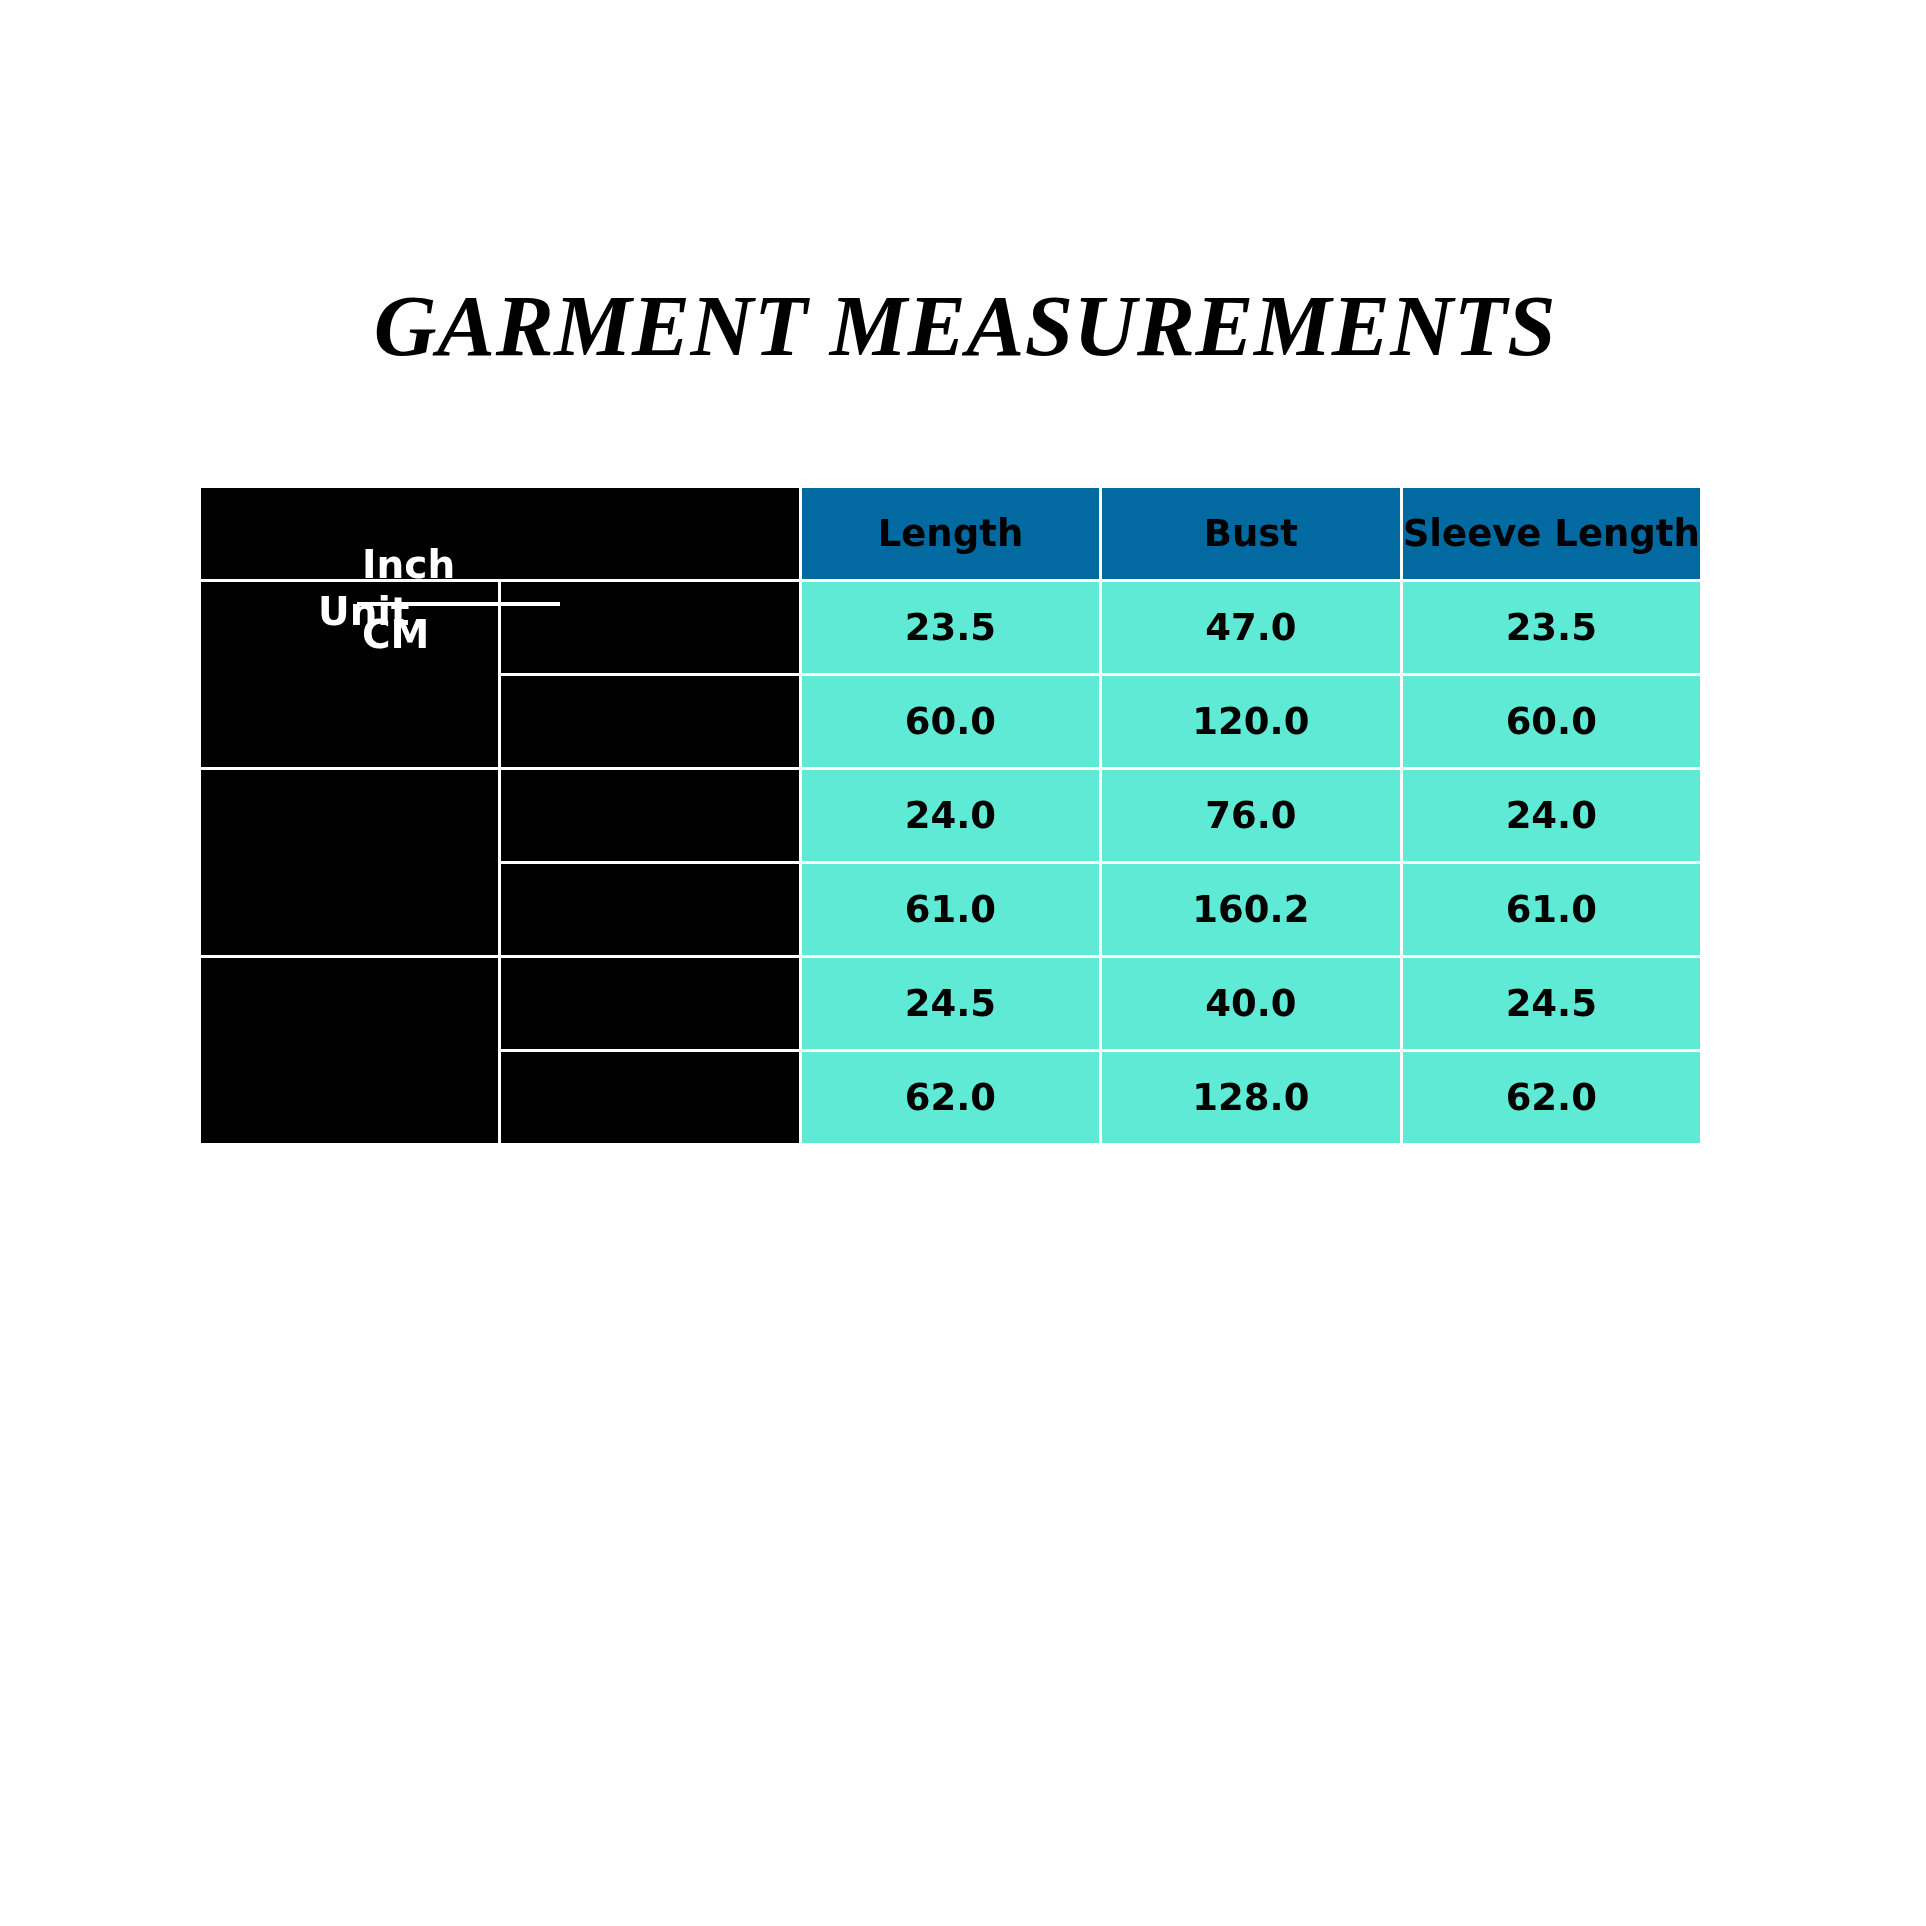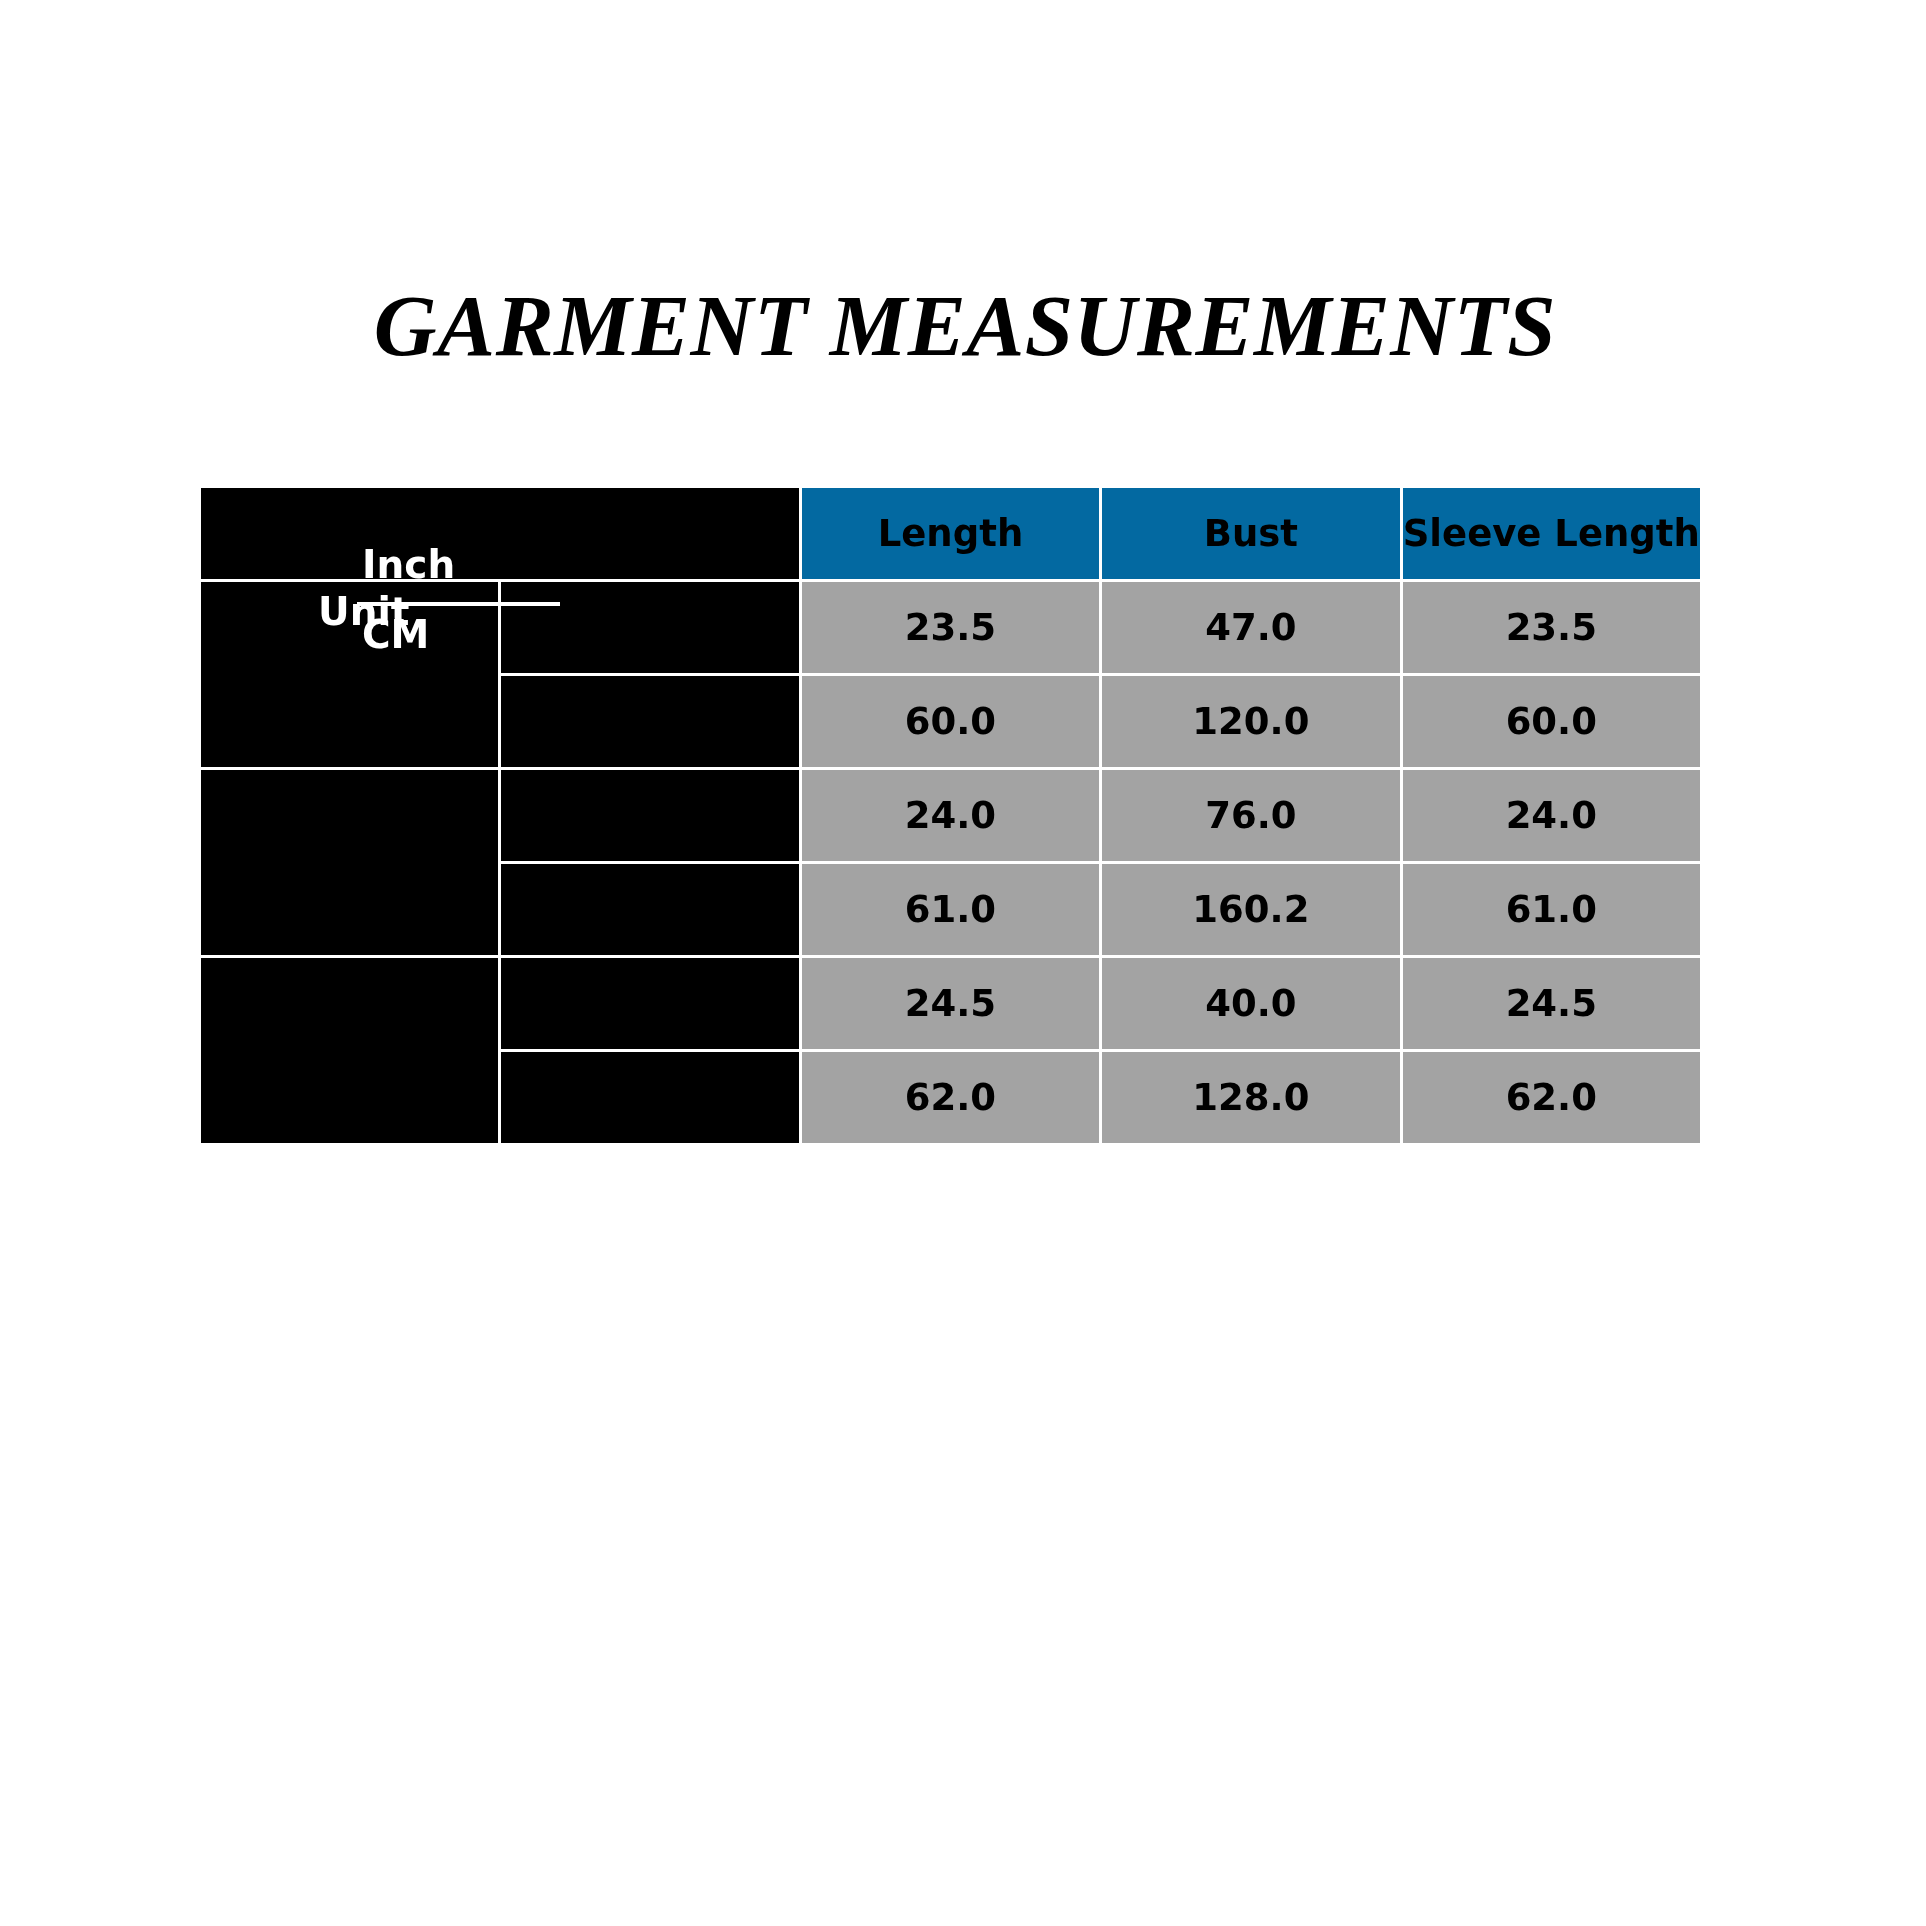--- a/index.html
+++ b/index.html
@@ -127,21 +127,21 @@
   }
 
   td.unit-cell {
     background: #000000;
     color: #ffffff;
     font-size: 39px;
     width: 248px;
   }
 
   td.val {
-    background: #a3a3a3;
+    background: #5eead4;
     color: #000000;
   }
 
   .footnote {
     position: absolute;
     left: 51px;
     top: 1505px;
     width: 1832px;
     font-family: "Liberation Serif", serif;
     font-weight: bold;

